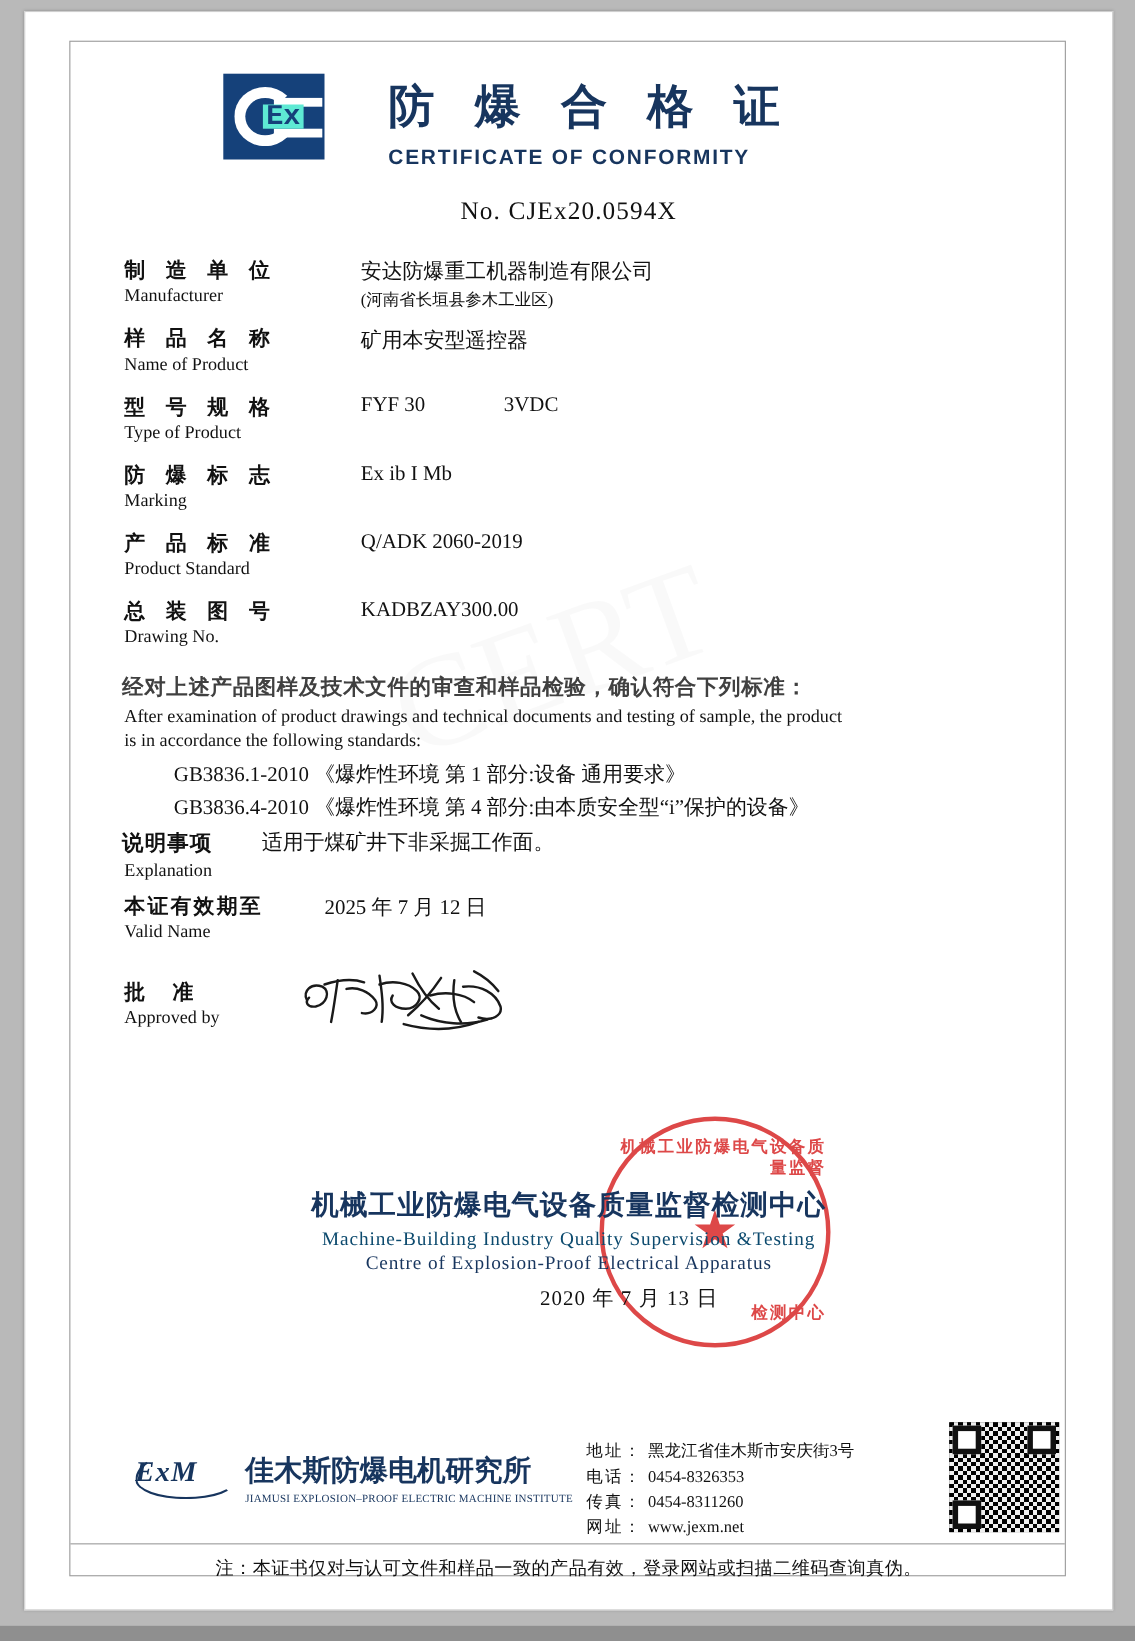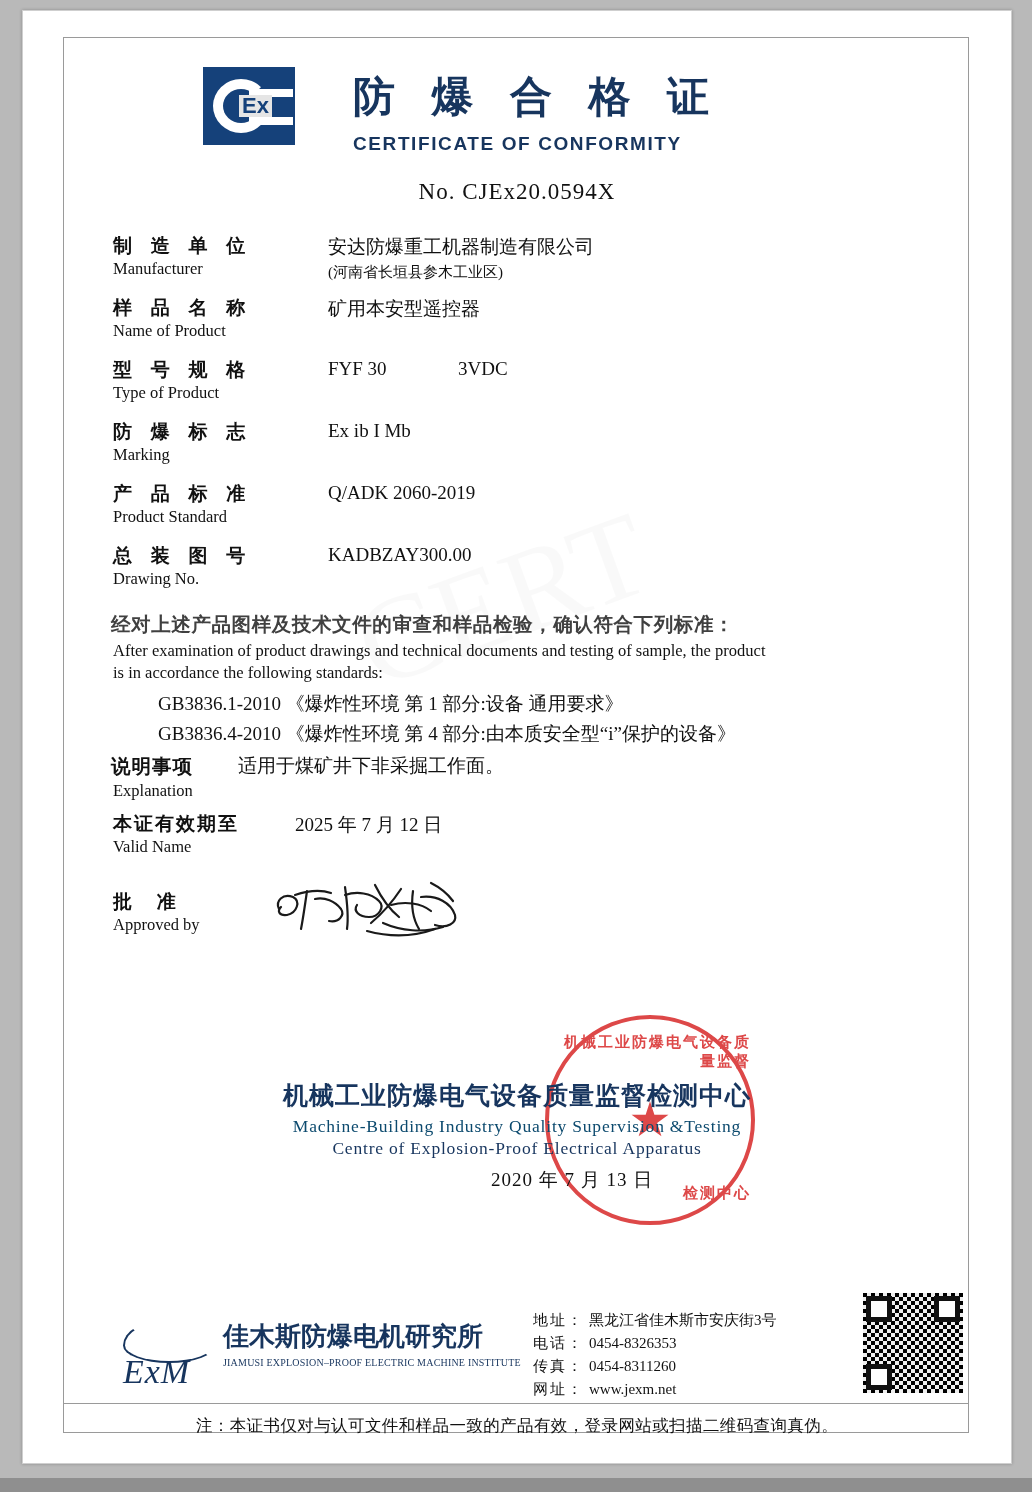--- a/index.html
+++ b/index.html
@@ -66,26 +66,26 @@
   }
   .ex-logo .bar2 {
     position: absolute;
     left: 46px; top: 50px;
     width: 44px; height: 8px;
     background: #ffffff;
   }
   .ex-logo .ex-text {
     position: absolute;
     left: 36px; top: 28px;
-    font-family: Liberation Sans, sans-serif;
-    font-weight: bold;
-    font-size: 22px;
+    font-family: Liberation Mono, monospace;
+    font-weight: bold;
+    font-size: 26px;
     letter-spacing: 0px;
     color: #15417a;
-    background: #e5e5e5;
+    background: #5eead4;
     padding: 0 3px;
     line-height: 22px;
   }
   .title-cn {
     position: absolute;
     left: 330px; top: 28px;
     font-family: "Liberation Serif", serif;
     font-size: 42px;
     font-weight: bold;
     letter-spacing: 13px;
@@ -319,25 +319,24 @@
     position: absolute;
     left: 100px; top: 12px;
     width: 380px;
     height: 72px;
   }
   .exm-mark {
     position: absolute;
     left: 0; top: 10px;
     width: 90px; height: 40px;
     color: #17355e;
-    font-size: 34px;
-    font-weight: normal;
+    font-size: 26px;
+    font-weight: bold;
     font-style: italic;
     letter-spacing: 1px;
-    margin-top: 30px;
   }
   .exm-swoosh {
     position: absolute;
     left: 0; top: 6px;
     width: 92px; height: 44px;
     border: 2px solid #17355e;
     border-radius: 50% 50% 50% 50%/60% 60% 40% 40%;
     border-top-color: transparent;
     border-right-color: transparent;
     box-sizing: border-box;

